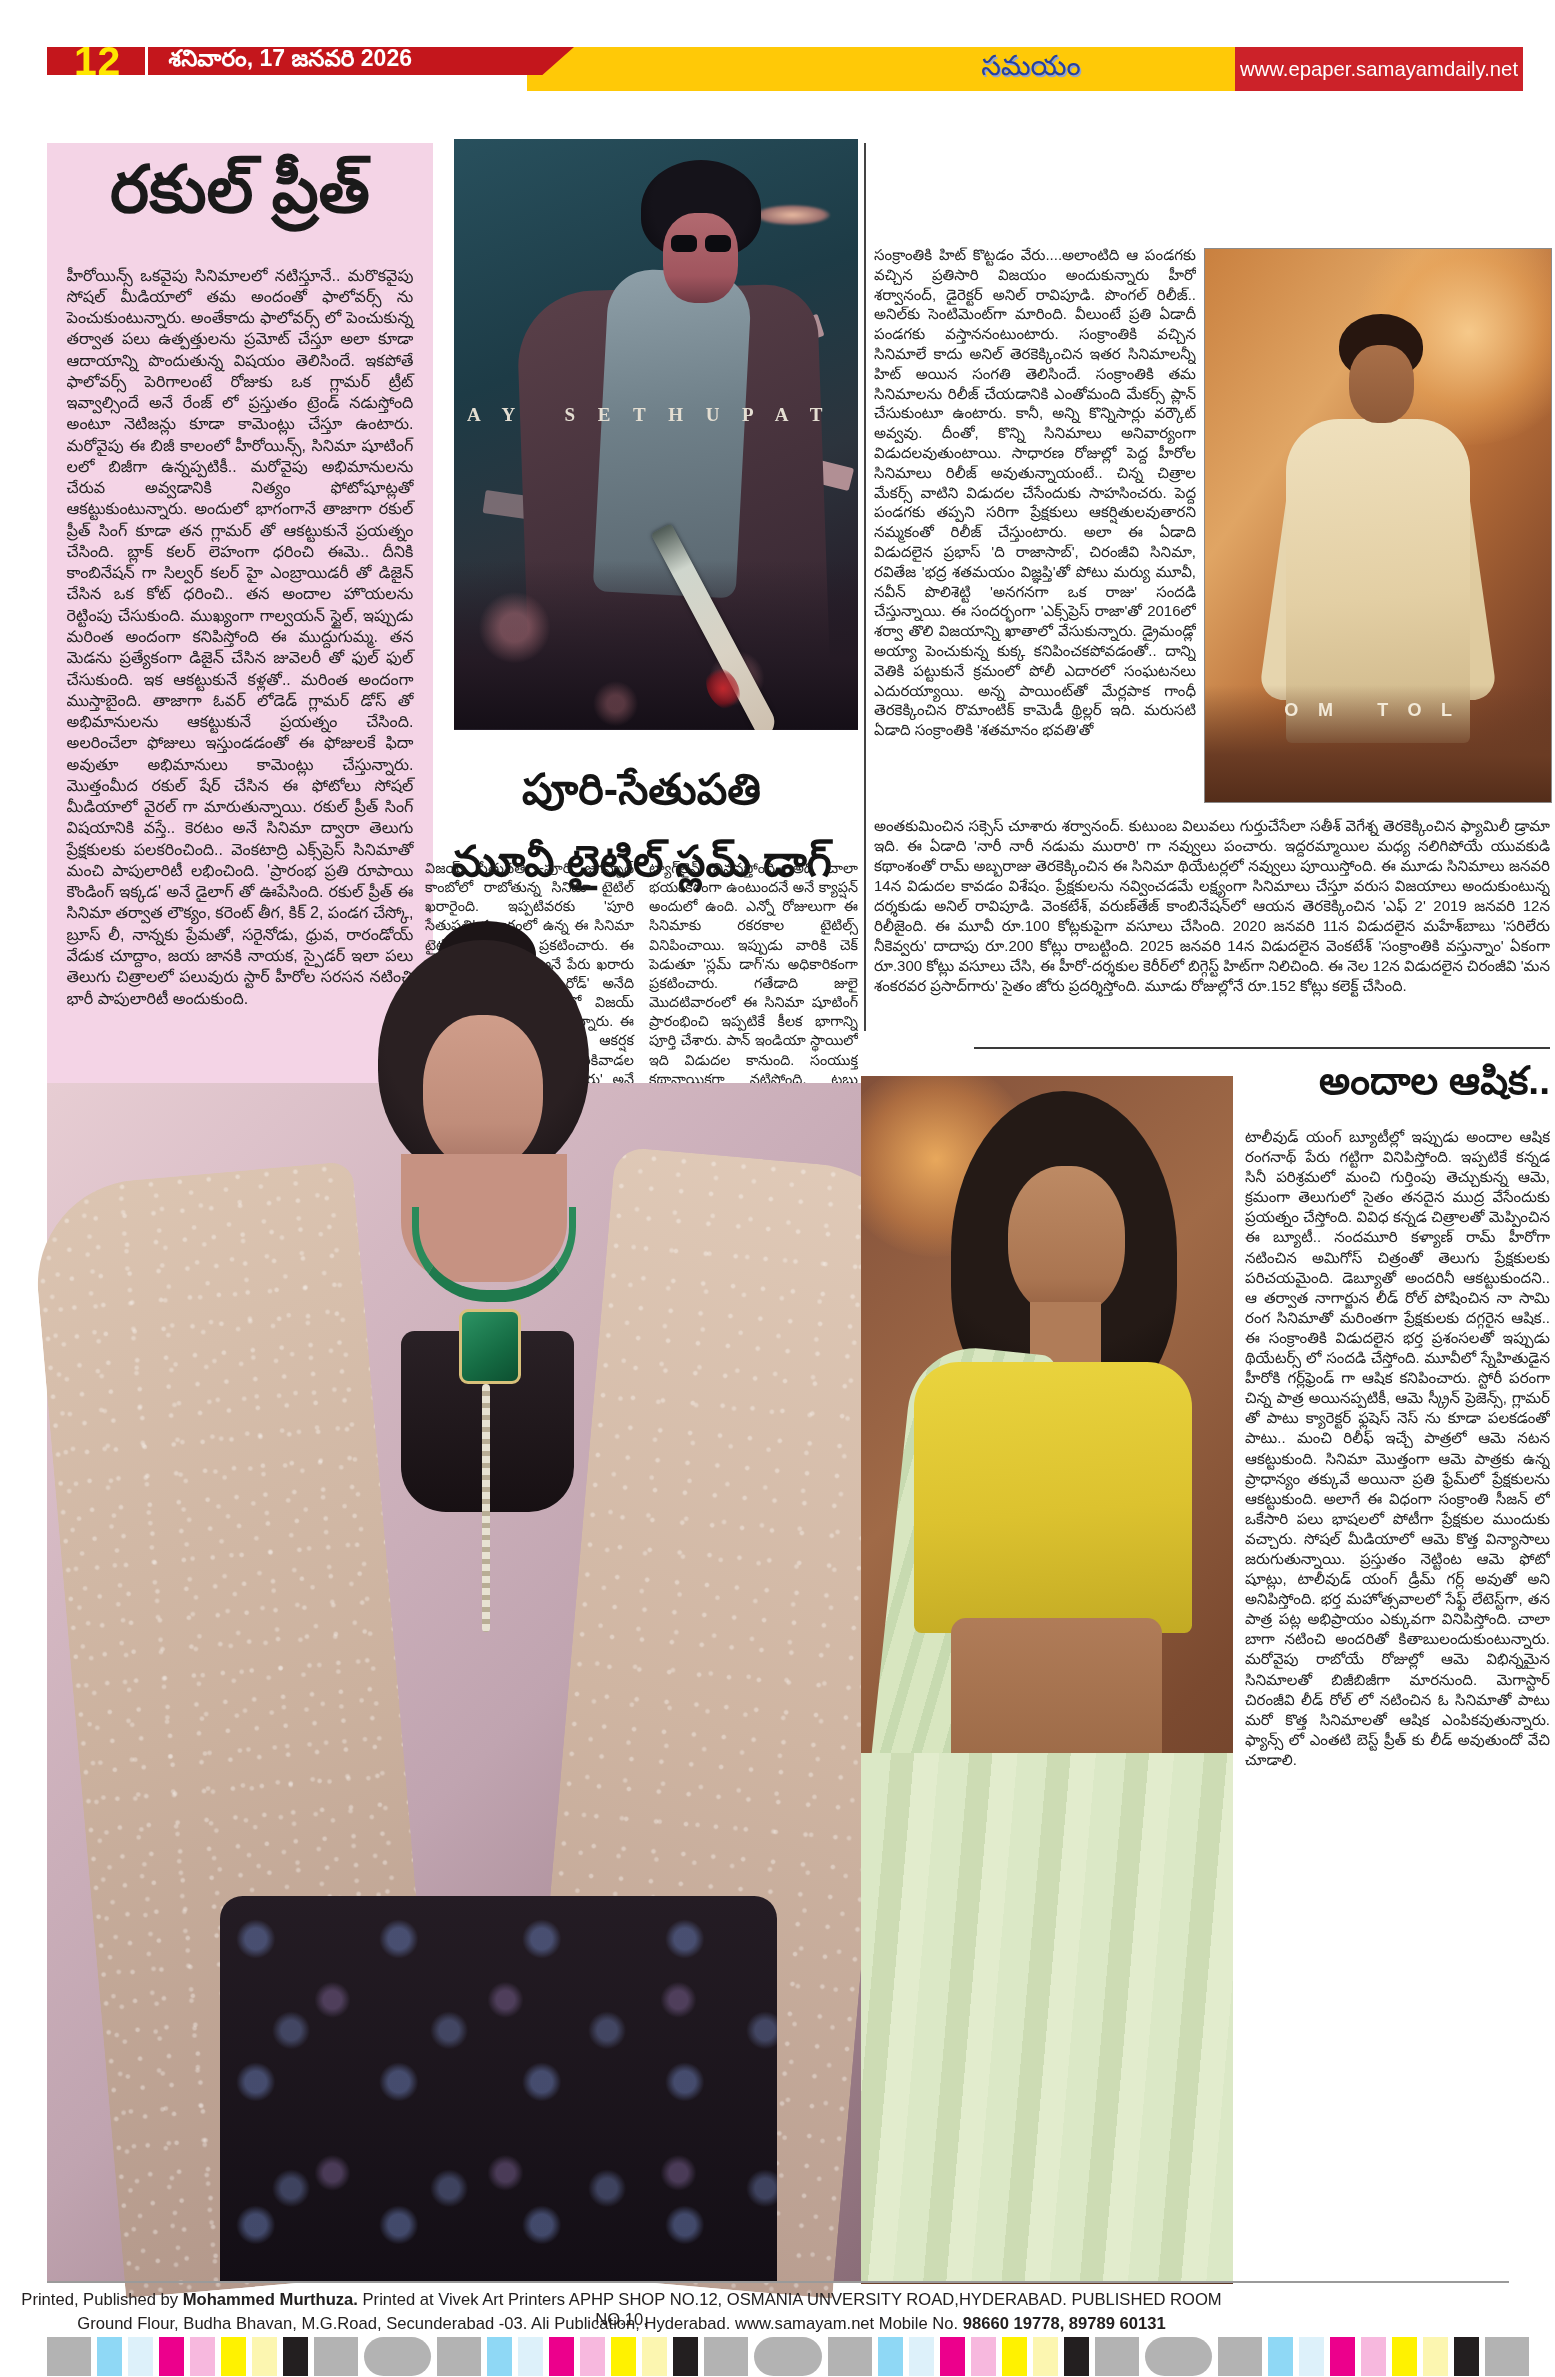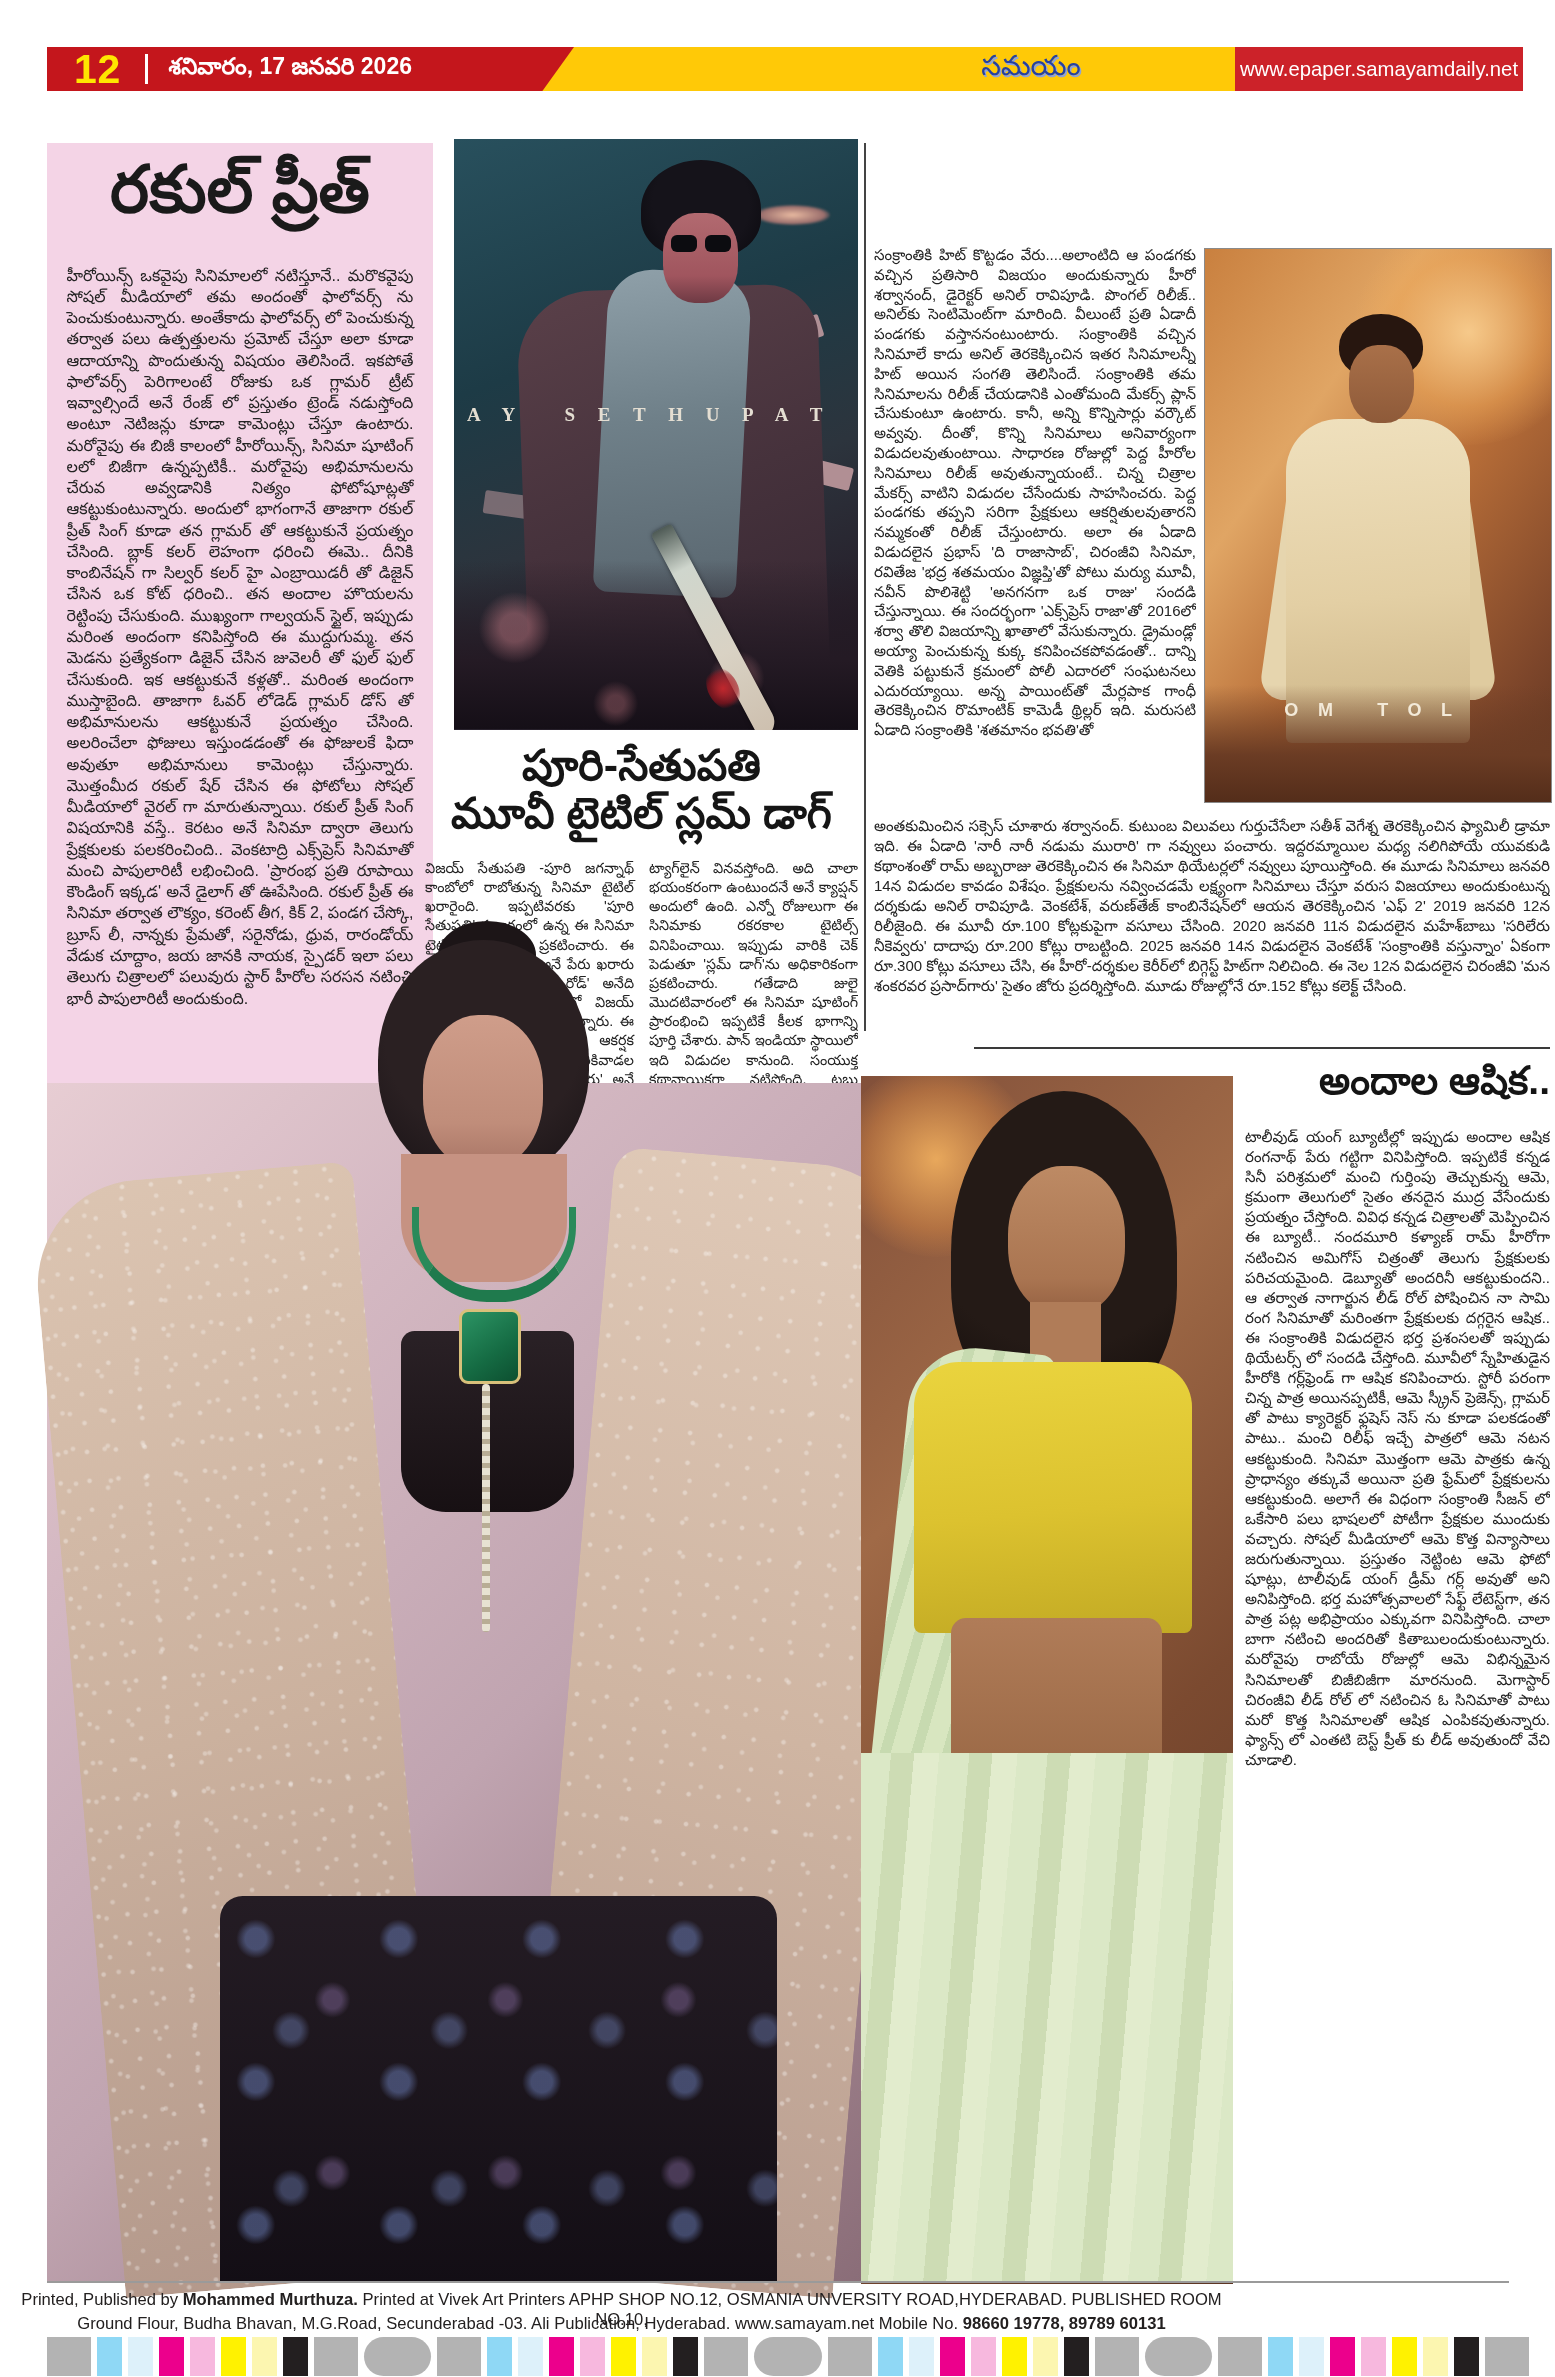--- a/index.html
+++ b/index.html
@@ -1,21 +1,21 @@
 <!DOCTYPE html>
 <html style="font-size:12px"><head>
 <meta charset="utf-8">
 <style>
   html,body{margin:0;padding:0;background:#ffffff;}
   #page{position:relative;width:1555px;height:2377px;background:#fff;overflow:hidden;
         font-family:"Liberation Sans","DejaVu Sans",sans-serif;color:#111;}
   .abs{position:absolute;}
 
   
-  .hdr-red-left{left:47px;top:47px;width:527px;height:44px;background:#c4161c;
+  .hdr-red-left{left:47px;top:47px;width:527px;height:28px;background:#c4161c;
      clip-path:polygon(0 0,100% 0,94% 100%,0 100%);display:flex;align-items:center;}
   .hdr-yellow{left:527px;top:47px;width:709px;height:44px;background:#ffc907;}
   .hdr-red-right{left:1235px;top:47px;width:288px;height:44px;background:#cc2229;
      display:flex;align-items:center;justify-content:center;}
   .pageno{font-size:41px;font-weight:bold;color:#ffe600;margin-left:27px;letter-spacing:0.8px;}
   .hdr-sep{width:2.3px;height:30px;background:#fff;margin:0 21px 0 24px;}
   .hdr-date{font-size:23px;font-weight:bold;color:#ffffff;}
   .masthead{left:873px;top:47px;width:316px;height:44px;display:flex;align-items:center;justify-content:center;}
   .masthead span{font-size:28px;font-weight:normal;color:#27419e;text-shadow:1.5px 1.5px 0 #8fa3d8;}
   .hdr-url{font-size:20.3px;color:#ffffff;}
@@ -49,21 +49,21 @@
      background:radial-gradient(circle,#c0272d 0%,rgba(160,20,30,.6) 55%,transparent 75%);transform:rotate(-28deg);}
   .p-ground{left:0;top:421px;width:404px;height:169px;
      background:radial-gradient(circle at 15% 40%,rgba(190,120,130,.5) 0 4%,transparent 10%),
                 radial-gradient(circle at 70% 70%,rgba(200,130,140,.45) 0 3%,transparent 9%),
                 radial-gradient(circle at 40% 85%,rgba(180,110,120,.4) 0 3%,transparent 8%),
                 linear-gradient(180deg,rgba(30,20,30,0) 0%,#241a24 60%,#150f17 100%);}
   .p-caption{left:0;top:265px;width:404px;text-align:center;font-size:19px;font-weight:bold;
      color:#e4ded2;letter-spacing:22.6px;white-space:nowrap;font-family:Liberation Serif, serif;}
 
   .c-headline{left:425px;top:741px;width:433px;text-align:center;font-weight:bold;color:#151515;}
-  .c-h-line{font-size:43px;line-height:1.12;}
+  .c-h-line{font-size:43px;line-height:1.12;margin-top:24px;}
   .c-body{left:425px;top:859px;width:433px;height:248px;overflow:hidden;
      column-count:2;column-gap:15px;font-size:14.3px;line-height:1.34;text-align:justify;color:#222;}
 
   
   .vrule{left:864px;top:143px;width:1.5px;height:888px;background:#444;}
   .s-headline{left:874px;top:149px;width:676px;text-align:center;font-size:35px;font-weight:bold;color:#a02c20;}
   .s-subhead{left:874px;top:205px;width:676px;text-align:center;font-size:22.6px;font-weight:bold;color:#1a1a1a;}
   .s-col{left:874px;top:245px;width:322px;height:563px;overflow:hidden;
      font-size:15px;line-height:1.32;text-align:justify;color:#222;}
   .s-below{left:874px;top:816px;width:676px;height:217px;overflow:hidden;

